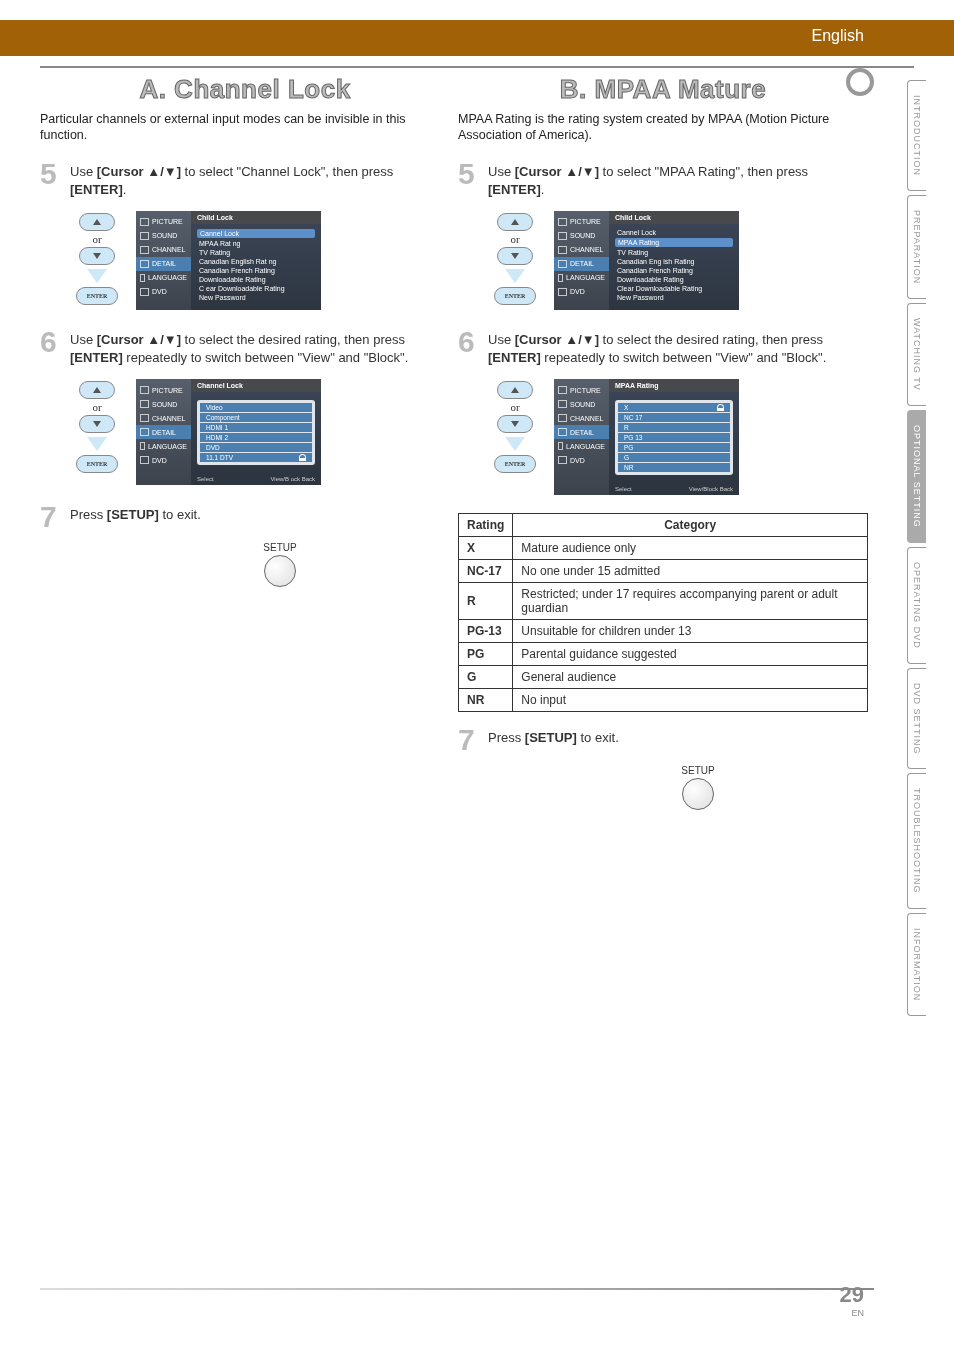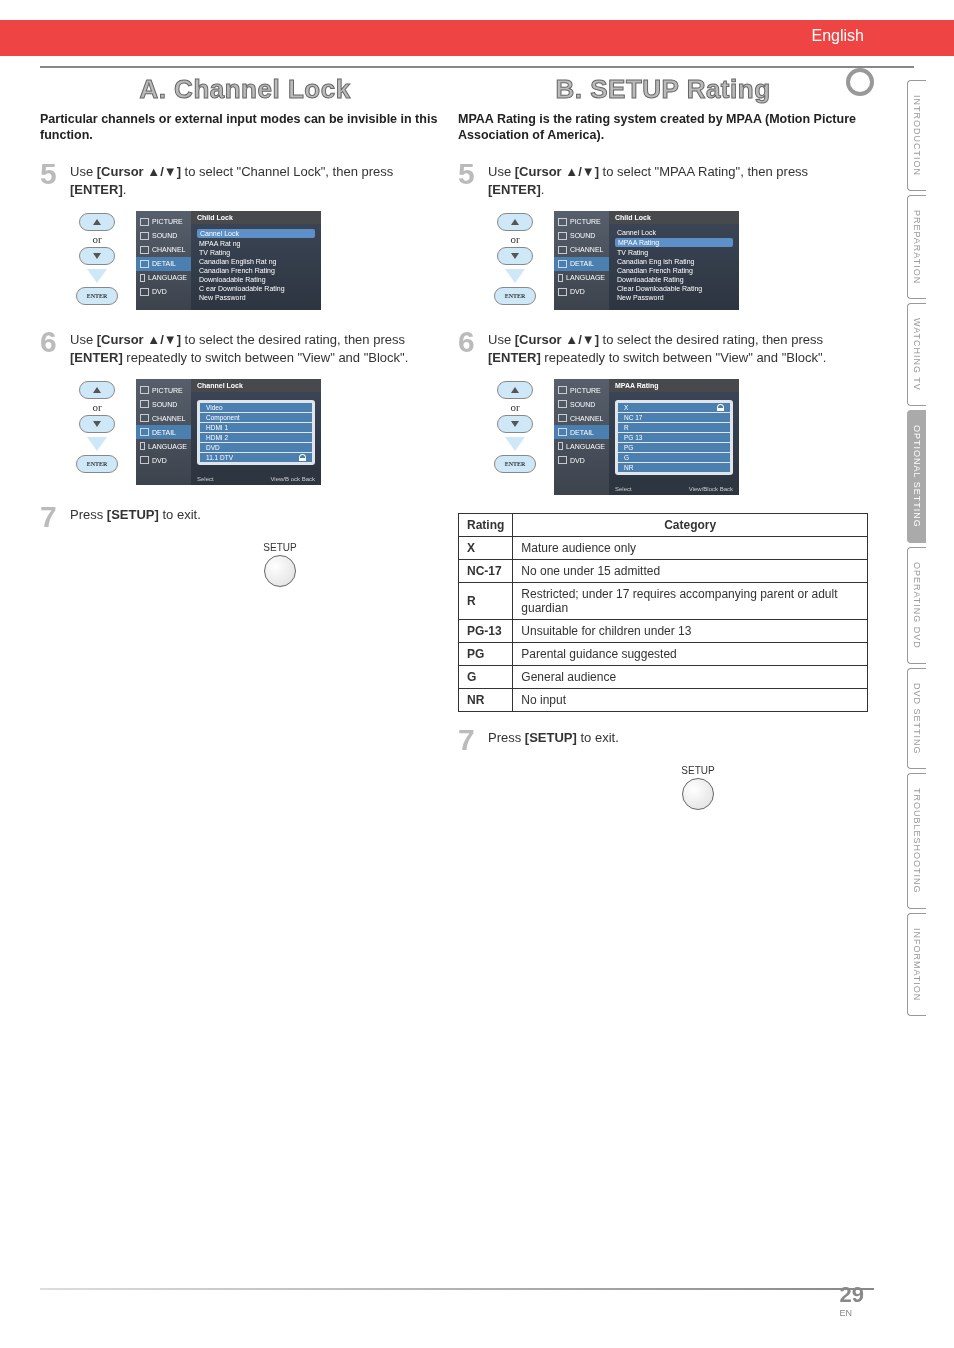--- a/index.html
+++ b/index.html
@@ -6,21 +6,21 @@
     body {
       font-family: "Helvetica Neue", Arial, sans-serif;
       width: 954px;
       height: 1348px;
       position: relative;
       background: #fff;
       color: #333;
     }
     .header-bar {
       height: 36px;
-      background: #ef4444;
+      background: #a16207;
       position: relative;
       margin-top: 20px;
     }
     .lang-badge {
       position: absolute;
       right: 90px;
       top: 7px;
       color: #fff;
       font-size: 16px;
       font-weight: 500;
@@ -49,21 +49,21 @@
       text-align: center;
       font-size: 26px;
       font-weight: 700;
       color: #bbb;
       -webkit-text-stroke: 1px #666;
       margin-bottom: 6px;
       letter-spacing: 0.5px;
     }
     .section-sub {
       font-size: 12.5px;
-      font-weight: 700;
+      font-weight: 400;
       color: #222;
       line-height: 1.3;
       margin-bottom: 16px;
     }
     .step {
       display: flex;
       gap: 8px;
       margin-bottom: 12px;
     }
     .step-num {
@@ -244,21 +244,21 @@
       border-right: none;
       border-radius: 4px 0 0 4px;
       color: #999;
       background: #fff;
     }
     .tab.active { background: #aaa; color: #fff; border-color: #aaa; }
     .page-num {
       position: absolute;
       right: 90px;
       bottom: 30px;
-      text-align: left;
+      text-align: right;
     }
     .page-num .n { font-size: 22px; font-weight: 700; color: #888; }
     .page-num .en { font-size: 9px; color: #888; }
     .page-rule {
       position: absolute;
       left: 40px; right: 80px; bottom: 58px;
       height: 2px;
       background: linear-gradient(to right, #ddd, #888);
     }
   </style>
@@ -432,21 +432,21 @@
         <span>Press </span><b>[SETUP]</b><span> to exit.</span>
       </div>
     </div>
     <div class="setup-btn">
       <div class="setup-lbl">SETUP</div>
       <div class="setup-circ"></div>
     </div>
   </div>
 
   <div class="col">
-    <div class="section-title">B. SETUP Rating</div>
+    <div class="section-title">B. MPAA Mature</div>
     <div class="section-sub">MPAA Rating is the rating system created by MPAA (Motion Picture Association of America).</div>
 
     <div class="step">
       <div class="step-num">5</div>
       <div class="step-body">
         <span>Use </span><b>[Cursor ▲/▼]</b><span> to select "MPAA Rating", then press </span><b>[ENTER]</b><span>.</span>
       </div>
     </div>
 
     <div class="diagram-row">

